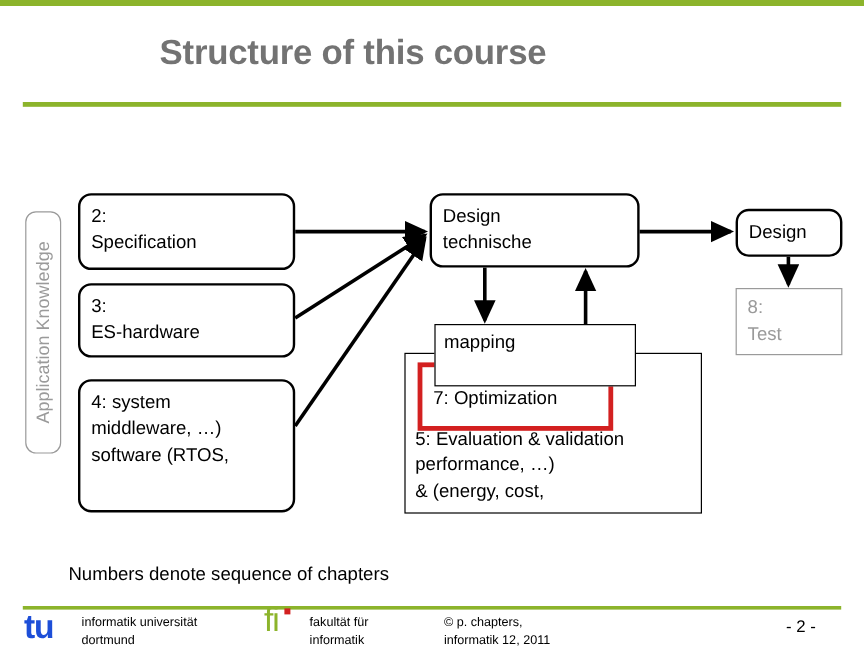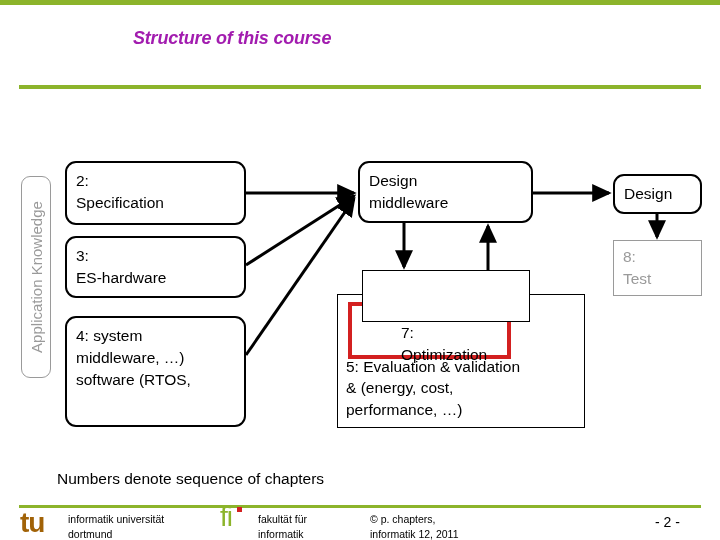--- a/index.html
+++ b/index.html
@@ -20,26 +20,25 @@
   .top-bar {
     position: absolute;
     left: 0; top: 0;
     width: 720px; height: 5px;
     background: #8CB42B;
   }
   .title {
     position: absolute;
     left: 133px; top: 28px;
     width: 560px;
-    font-size: 18px;
+    font-size: 29px;
     font-weight: bold;
     letter-spacing: -0.2px;
-    color: #a21caf;
-    white-space: nowrap;
-    font-style: italic;
+    color: #737373;
+    white-space: nowrap;
   }
   .title-rule {
     position: absolute;
     left: 19px; top: 85px;
     width: 682px; height: 4px;
     background: #8CB42B;
   }
 
   
   .app-knowledge {
@@ -89,21 +88,20 @@
   .box-eval .eval-text {
     position: absolute;
     left: 8px; top: 61px;
     width: 200px;
     font-size: 15.5px;
     line-height: 1.38;
   }
   .box-opt {
     left: 348px; top: 302px; width: 163px; height: 57px;
     border: 4px solid #D32020;
-    padding-left: 40px;
   }
   .box-opt .pad { padding: 16px 9px 0 9px; }
   .box-appmap {
     left: 362px; top: 270px; width: 168px; height: 52px;
     border-width: 1.6px;
   }
   .box-appmap .pad { padding: 4px 7px; }
 
   .box-test {
     position: absolute;
@@ -147,21 +145,21 @@
     width: 682px; height: 3px;
     background: #8CB42B;
   }
   .logo-tu {
     position: absolute;
     left: 20px; top: 509px;
     width: 44px; height: 27px;
     font-size: 28px;
     line-height: 27px;
     font-weight: bold;
-    color: #a16207;
+    color: #1d4ed8;
     letter-spacing: -1px;
   }
   .logo-fi {
     position: absolute;
     left: 220px; top: 503px;
     width: 34px; height: 27px;
     font-size: 28px;
     line-height: 27px;
     font-weight: normal;
     color: #8CB42B;
@@ -246,40 +244,41 @@
   <div class="pad">
     <div>4: system</div>
     <div>middleware, …)</div>
     <div>software (RTOS,</div>
   </div>
 </div>
 
 <div class="box rounded box-repo z-front">
   <div class="pad">
     <div>Design</div>
-    <div>middleware</div>
+    <div>technische</div>
   </div>
 </div>
 
 <div class="box box-eval z-eval">
   <div class="eval-text">
     <div>5: Evaluation &amp; validation</div>
+    <div>performance, …)</div>
     <div>&amp; (energy, cost,</div>
-    <div>performance, …)</div>
   </div>
 </div>
 
 <div class="box box-opt z-opt">
   <div class="pad">
     <div>7: Optimization</div>
   </div>
 </div>
 
 <div class="box box-appmap z-appmap">
   <div class="pad">
+    <div>mapping</div>
   </div>
 </div>
 
 <div class="box rounded box-design z-front">
   <div class="pad">
     <div>Design</div>
   </div>
 </div>
 
 <div class="box-test z-front">

